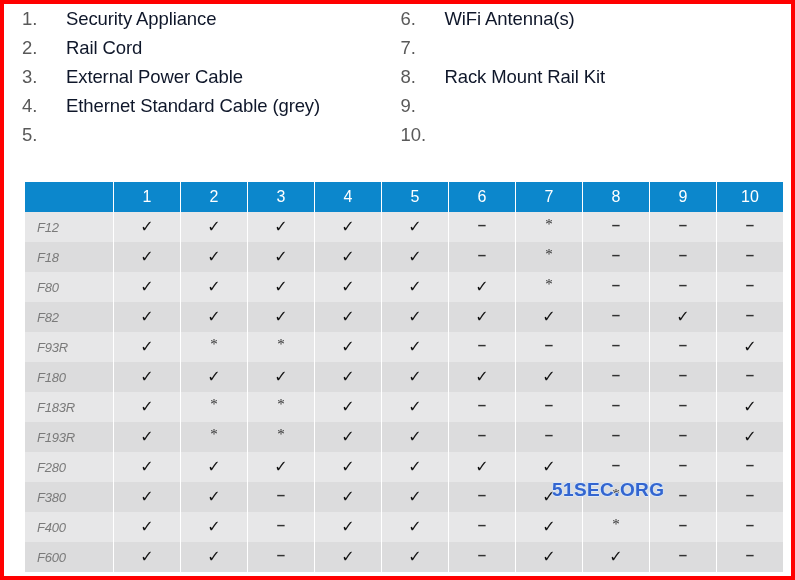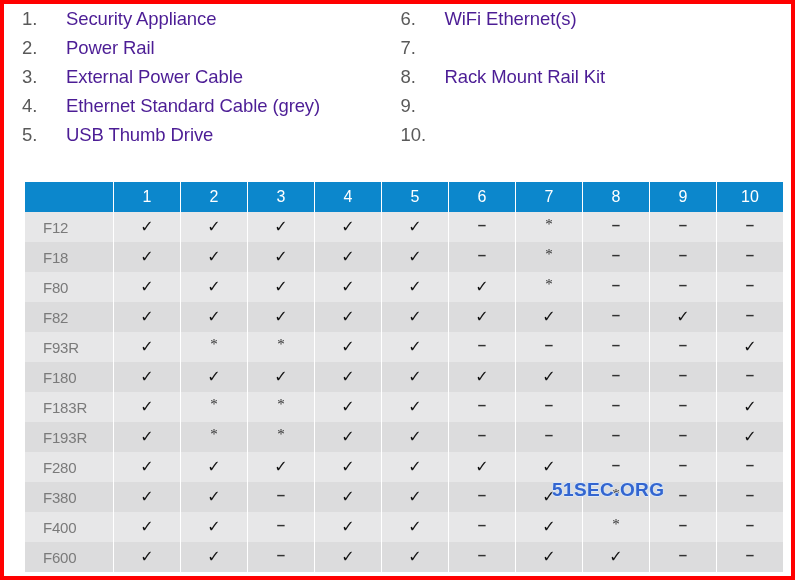--- a/index.html
+++ b/index.html
@@ -49,21 +49,21 @@
     font-size: 18.5px;
     font-weight: 300;
     letter-spacing: -0.1px;
   }
   .legend-num {
     flex: 0 0 44px;
     text-align: left;
     color: #595959;
   }
   .legend-label {
-    color: #4c1d95;
+    color: #0f172a;
     white-space: nowrap;
   }
 
   
   #matrix {
     position: absolute;
     left: 20px;
     top: 178px;
     width: 760px;
     border-collapse: separate;
@@ -89,24 +89,25 @@
     background: #0c87cc;
   }
   col.model-col { width: 88px; }
   col.data-col  { width: 66px; }
 
   #matrix tbody tr.odd td  { background: #e7e7e8; }
   #matrix tbody tr.even td { background: #dcdcdd; }
 
   #matrix tbody td.model {
     color: #7a7a7a;
-    font-size: 15px;
-    padding-left: 18px;
+    font-size: 13px;
+    padding-left: 12px;
     text-align: left;
     letter-spacing: -0.2px;
+    font-style: italic;
   }
   #matrix tbody td.cell {
     text-align: center;
     color: #1a1a1a;
     font-size: 15px;
     line-height: 30px;
   }
   .mark-check {
     font-size: 16px;
     color: #111111;
@@ -156,39 +157,38 @@
 <div id="page">
 
   <div id="legend">
     <div class="legend-col left">
         <div class="legend-item">
           <span class="legend-num">1.</span>
           <span class="legend-label">Security Appliance</span>
         </div>
         <div class="legend-item">
           <span class="legend-num">2.</span>
-          <span class="legend-label">Power Rail</span>
+          <span class="legend-label">Rail Cord</span>
         </div>
         <div class="legend-item">
           <span class="legend-num">3.</span>
           <span class="legend-label">External Power Cable</span>
         </div>
         <div class="legend-item">
           <span class="legend-num">4.</span>
           <span class="legend-label">Ethernet Standard Cable (grey)</span>
         </div>
         <div class="legend-item">
           <span class="legend-num">5.</span>
-          <span class="legend-label">USB Thumb Drive</span>
         </div>
       </div>
     <div class="legend-col right">
         <div class="legend-item">
           <span class="legend-num">6.</span>
-          <span class="legend-label">WiFi Ethernet(s)</span>
+          <span class="legend-label">WiFi Antenna(s)</span>
         </div>
         <div class="legend-item">
           <span class="legend-num">7.</span>
         </div>
         <div class="legend-item">
           <span class="legend-num">8.</span>
           <span class="legend-label">Rack Mount Rail Kit</span>
         </div>
         <div class="legend-item">
           <span class="legend-num">9.</span>

